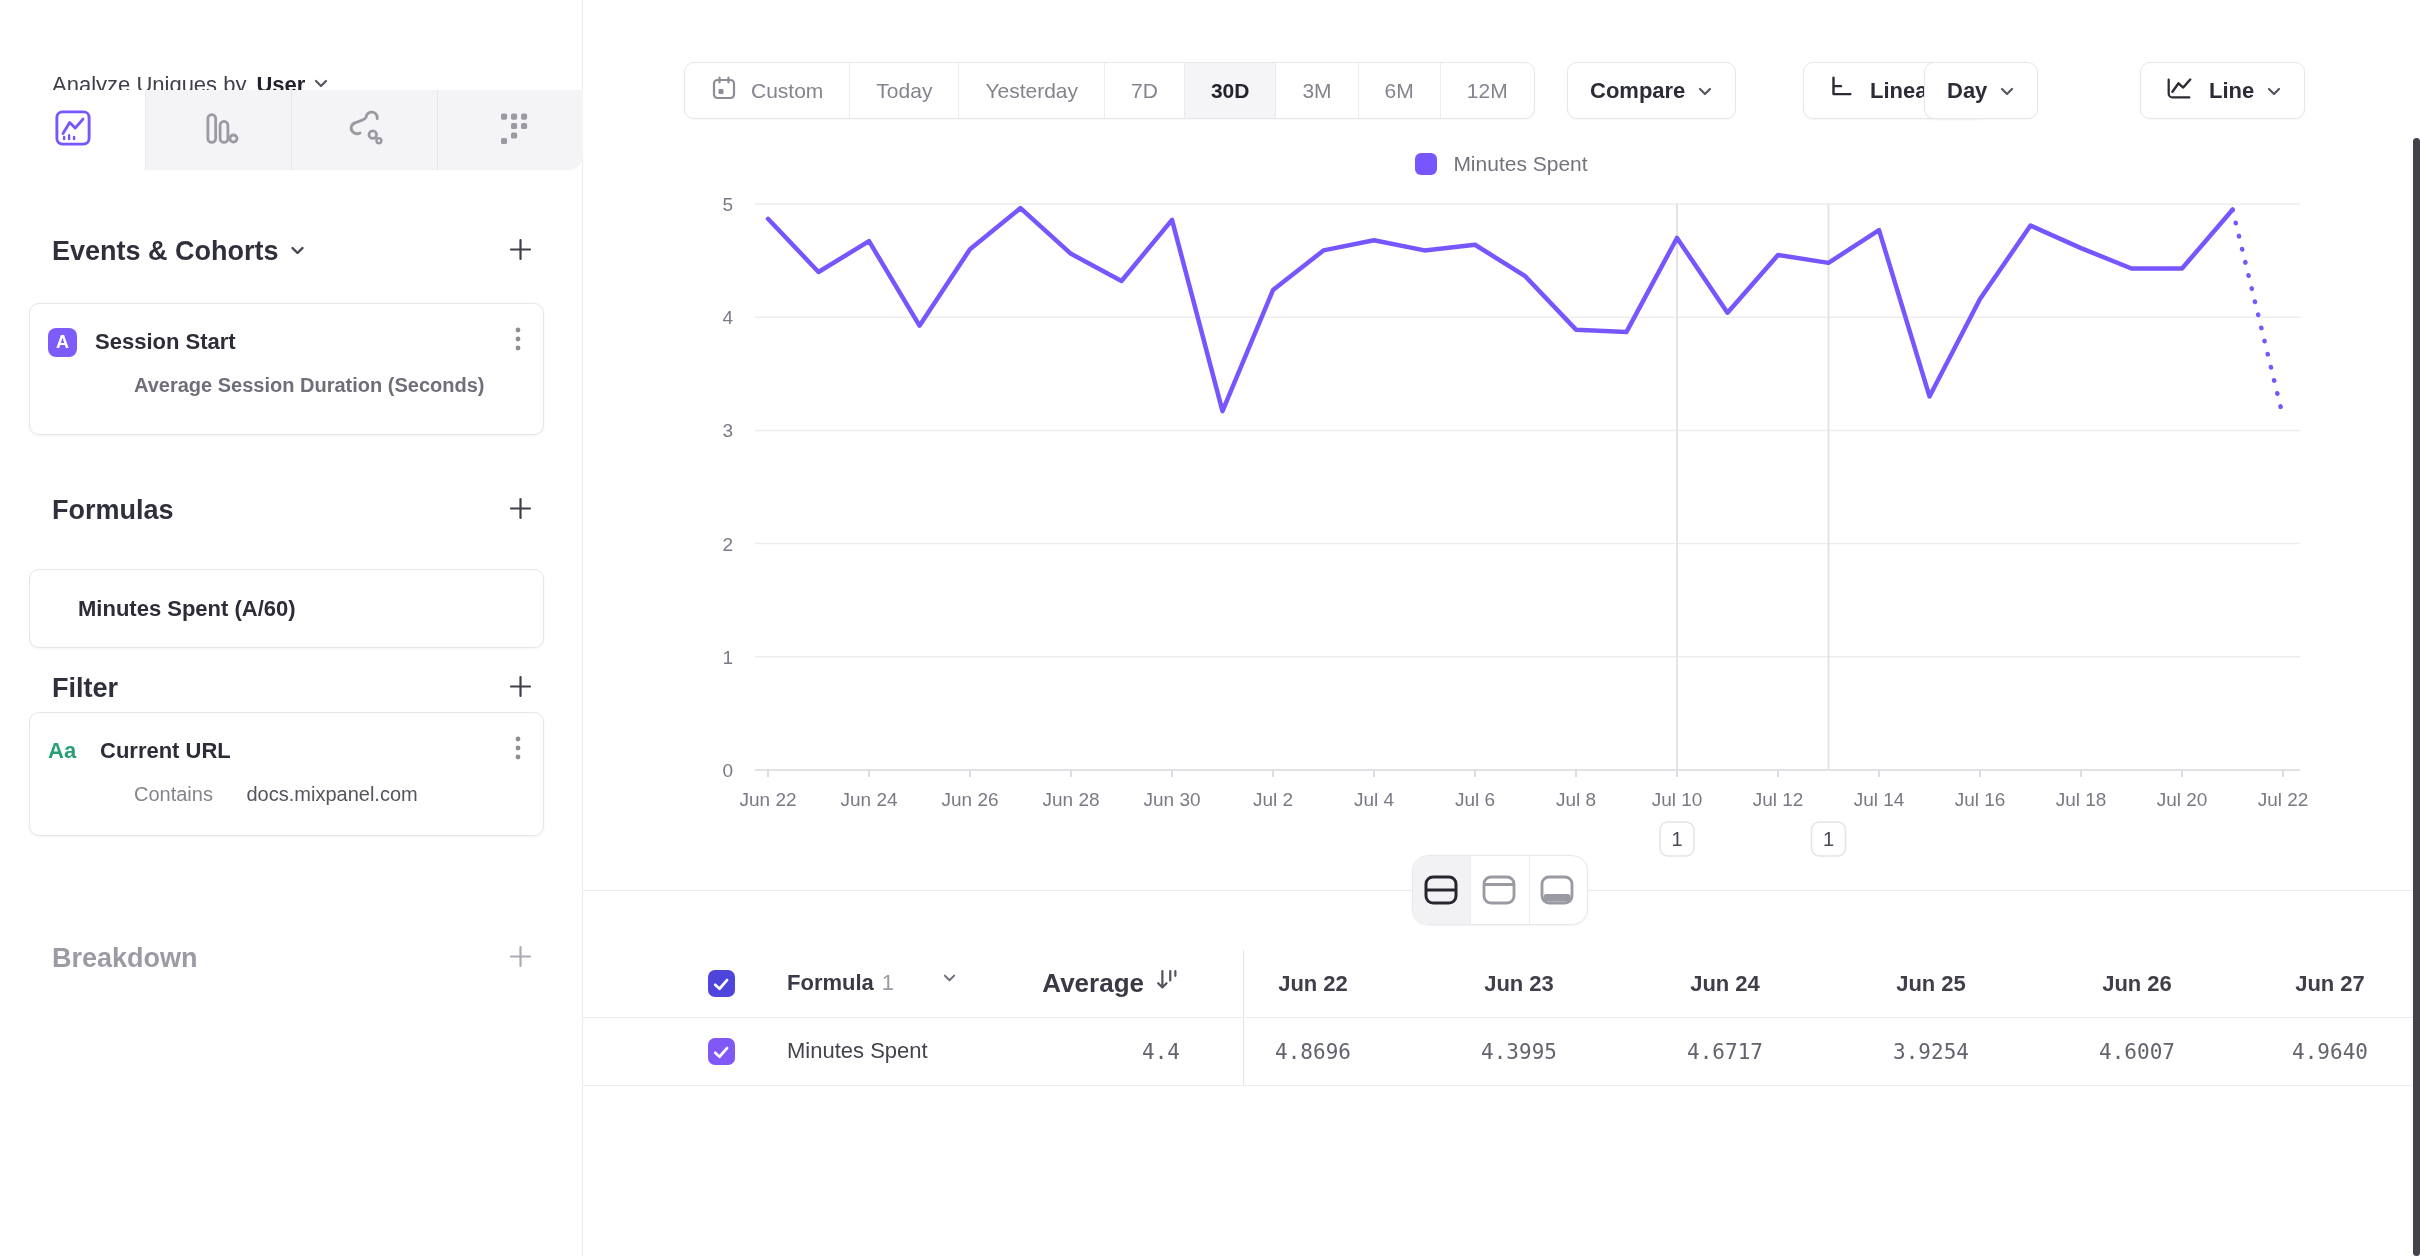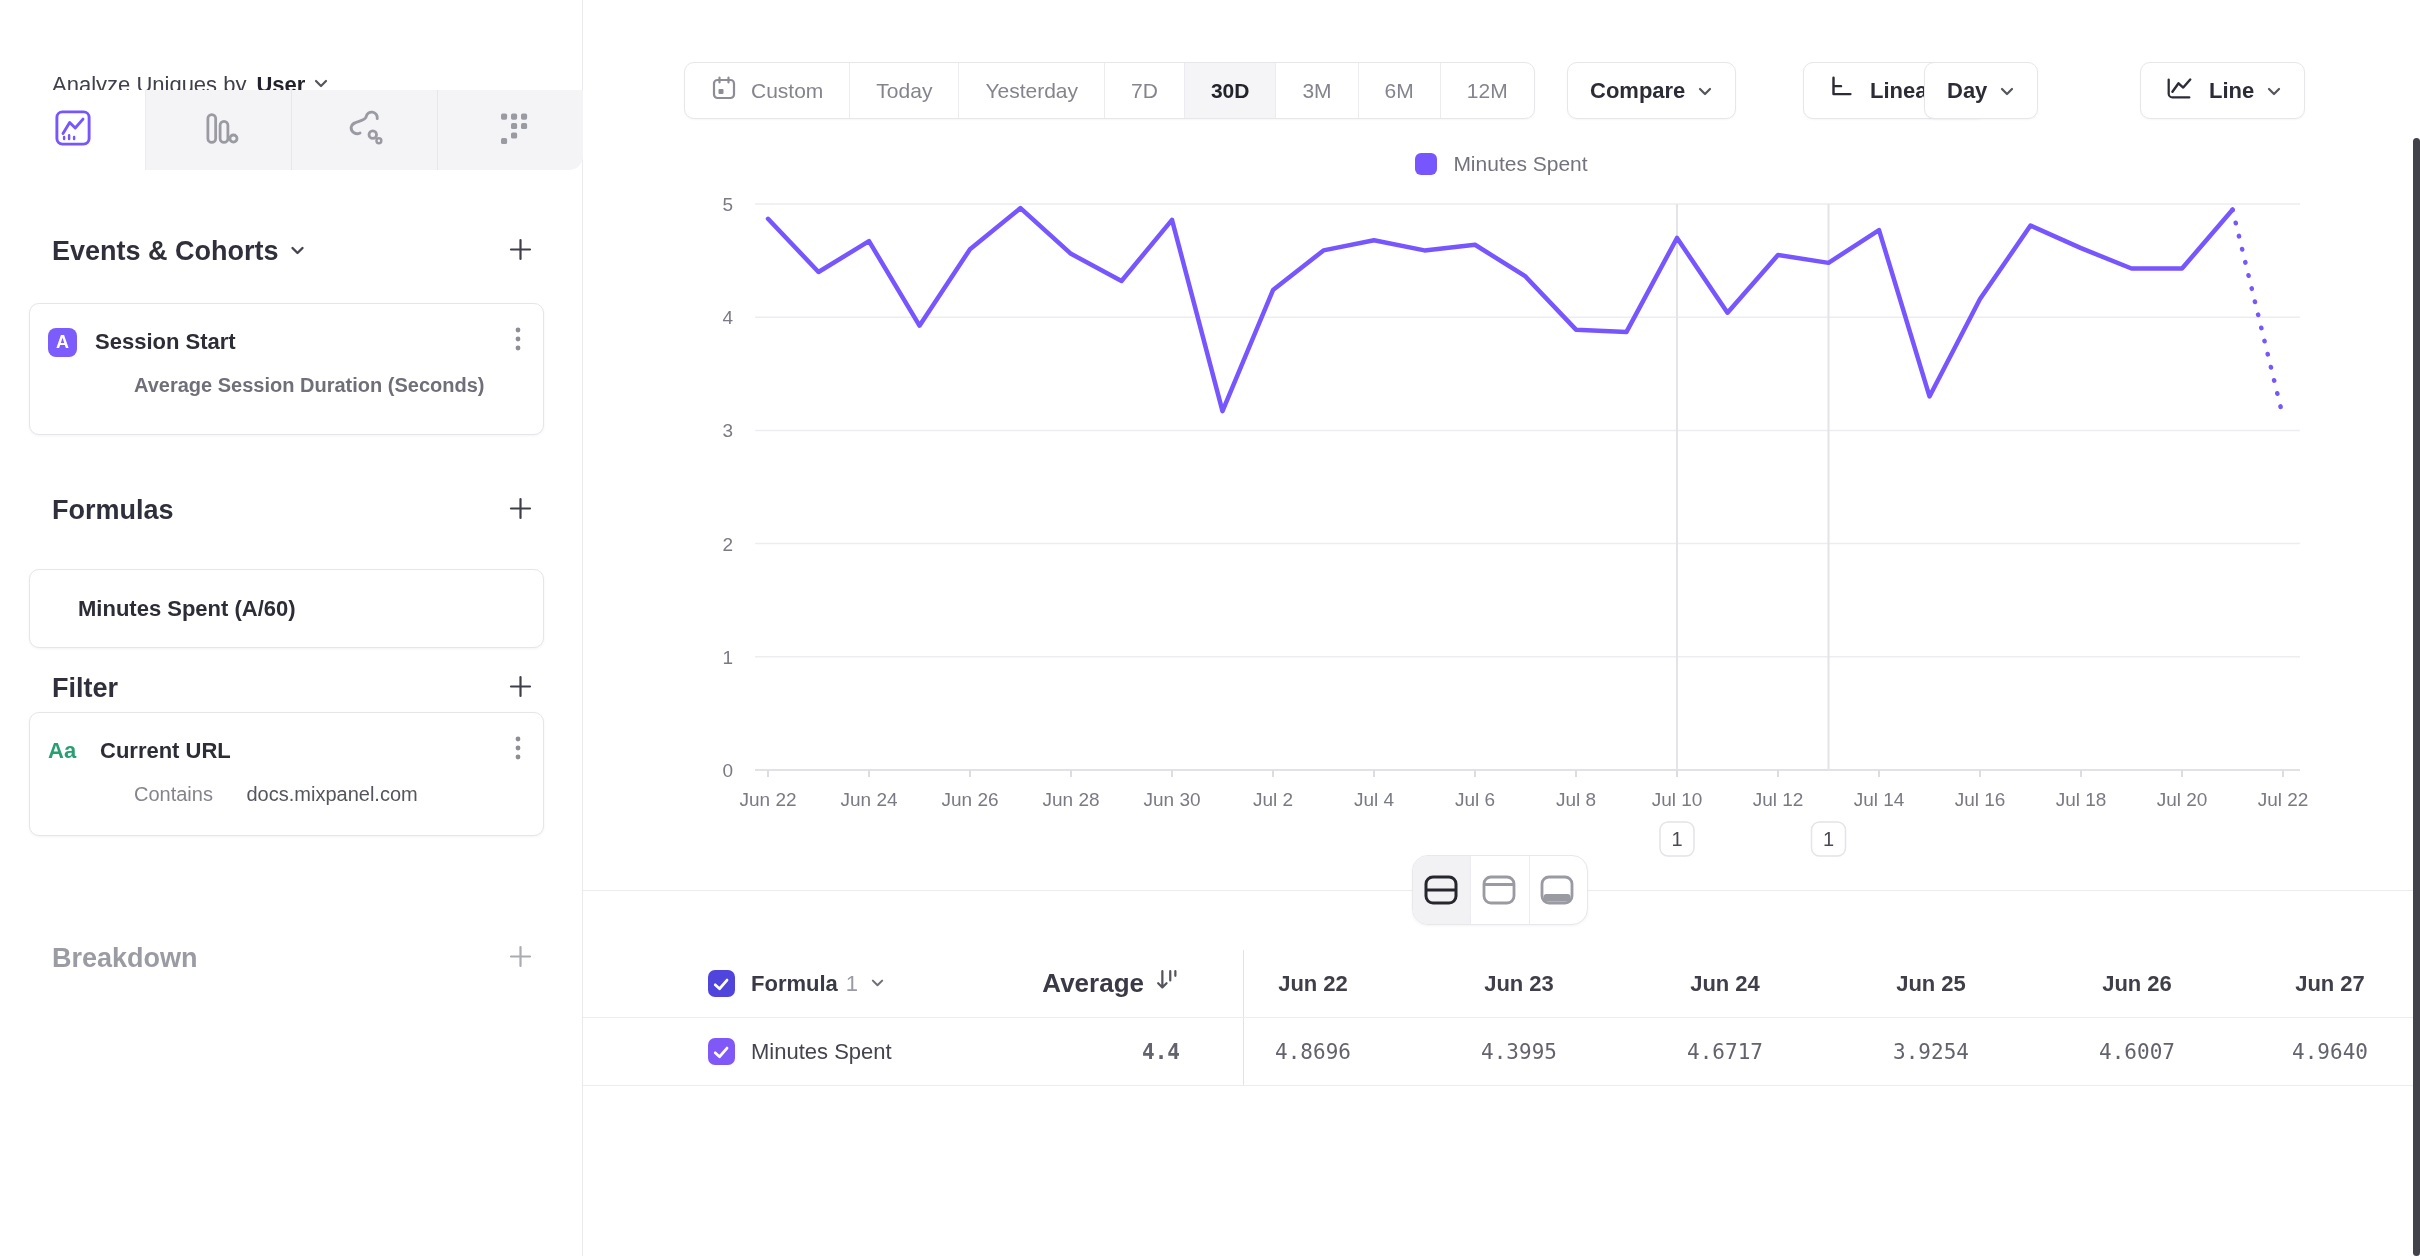--- a/index.html
+++ b/index.html
@@ -62,31 +62,31 @@
   .layout-toggle { position:absolute; left:1412px; top:855px; width:176px; height:70px; background:#fff; border:1px solid #e8e8eb; border-radius:16px; box-shadow:0 1px 3px rgba(20,20,40,.05); display:flex; overflow:hidden; }
   .lt-seg { flex:1 1 0; display:flex; align-items:center; justify-content:center; border-right:1px solid #ececf0; color:#9a9aa3; cursor:pointer; }
   .lt-seg:last-child { border-right:none; }
   .lt-seg.active { background:#f2f2f4; color:#26262f; }
 
   
   .tbl { position:absolute; left:583px; top:950px; width:1837px; }
   .tbl-row { position:relative; display:flex; align-items:center; height:68px; }
   .tbl-row.head { border-bottom:1px solid #ededf0; }
   .tbl-row.body { border-bottom:1px solid #ededf0; }
-  .name-cell { display:flex; align-items:center; width:510px; padding-left:125px; }
+  .name-cell { display:flex; align-items:flex-start; width:510px; padding-left:125px;gap:36px; }
   .cbx { width:27px; height:27px; border-radius:7px; display:flex; align-items:center; justify-content:center; cursor:pointer; flex:none; }
   .cbx.dark { background:#4f44db; }
   .cbx.light { background:#8158f8; }
   .name-cell .t1 { margin-left:16px; font-size:22px; font-weight:bold; color:#3a3a46; }
   .name-cell .t1 .idx { font-weight:normal; color:#9a9aa3; margin-left:8px; }
   .name-cell .chev { margin-left:12px; color:#6f6f79; }
   .name-cell .t2 { margin-left:16px; font-size:22px; color:#44444f; }
   .avg-cell { width:150px; display:flex; align-items:center; justify-content:flex-end; font-size:26px; font-weight:bold; color:#3a3a46; }
   .avg-cell .sort { margin-left:10px; color:#55555e; cursor:pointer; }
-  .avg-cell.num { font-weight:bold; }
+  .avg-cell.num { font-weight:normal; }
   .num { font-family:"DejaVu Sans Mono", monospace; font-size:21px; color:#63636d; }
   .vdiv { position:absolute; left:660px; top:0; bottom:0; width:1px; background:#e3e3e7; }
   .date-cols { display:flex; flex:1 1 0; padding-left:30px; }
   .dcol { width:206px; text-align:center; font-size:22px; font-weight:bold; color:#3f3f4a; flex:none; }
   .dcol:last-child { width:180px; }
   .dcol.num { font-weight:normal; }
 
   .scroll-thumb { position:absolute; right:0; top:138px; width:7px; height:1118px; background:#42424b; border-radius:4px; cursor:pointer; }
 </style>
 </head>

